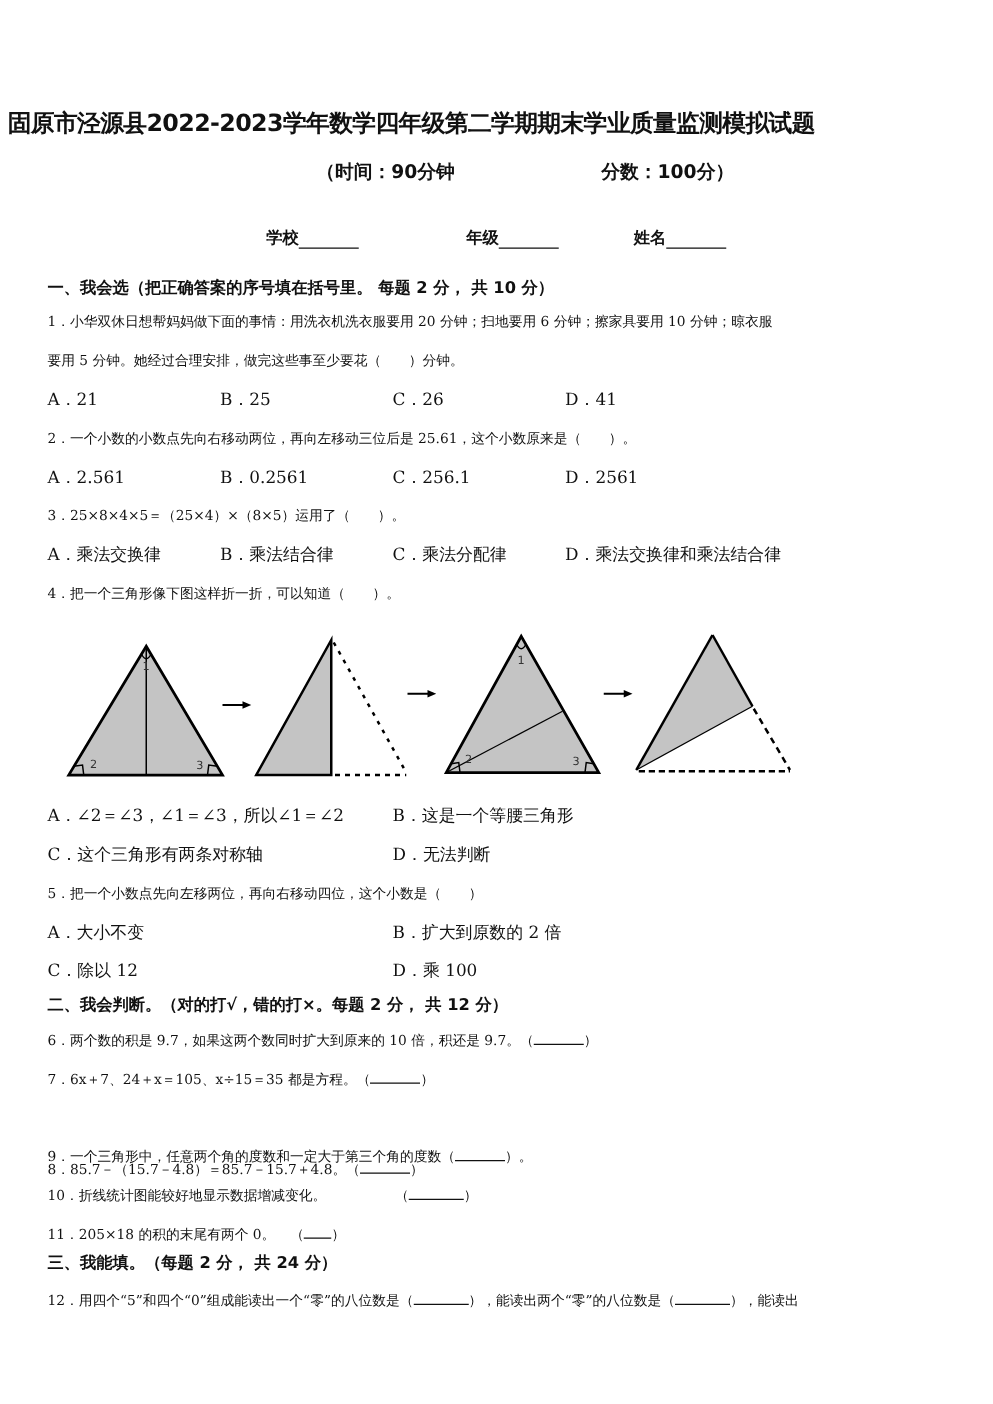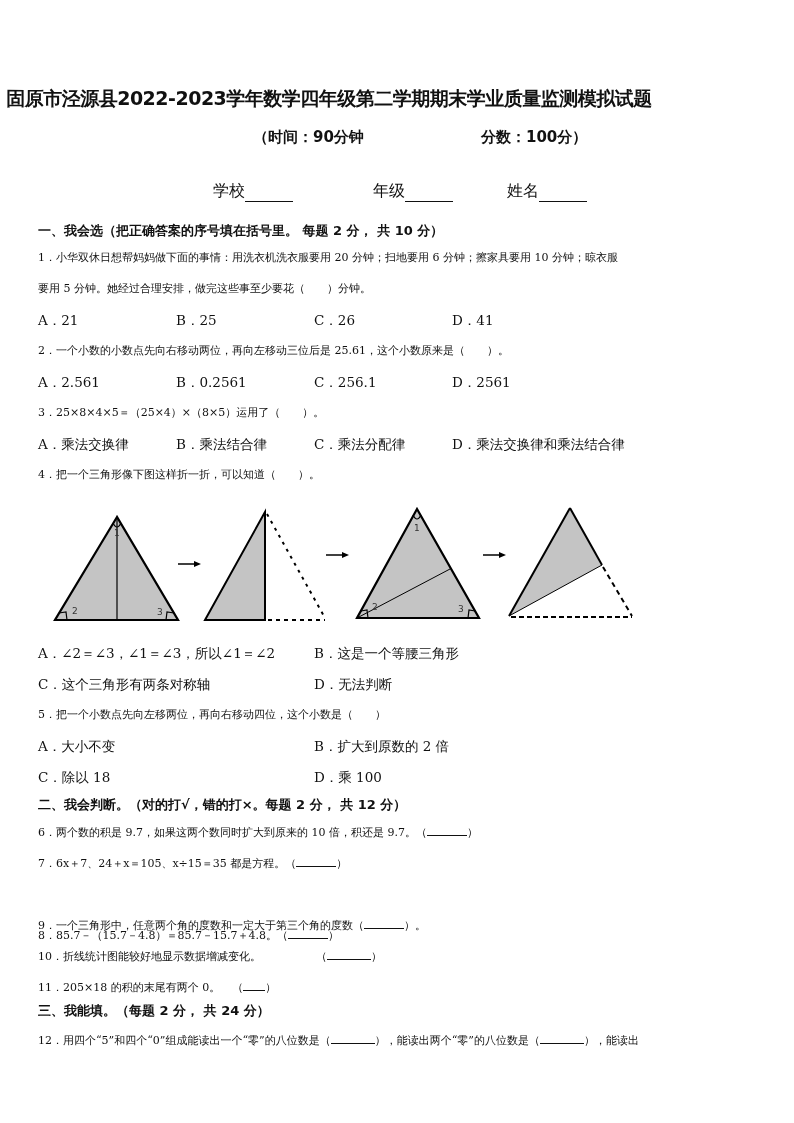--- a/index.html
+++ b/index.html
@@ -1,19 +1,19 @@
 <!DOCTYPE html>
 <html><head>
 <meta charset="utf-8">
 <style>
   html, body { margin: 0; padding: 0; background: #ffffff; }
   body { width: 794px; height: 1123px; position: relative; overflow: hidden; font-family: "DejaVu Serif", "Liberation Serif", serif; color: #111; }
   .title { position: absolute; left: 0; width: 658px; top: 86px; text-align: center; font-family: "DejaVu Sans", "Liberation Sans", sans-serif; font-weight: bold; font-size: 19px; letter-spacing: -0.5px; }
   .subtitle { position: absolute; top: 128px; font-family: "DejaVu Sans", "Liberation Sans", sans-serif; font-weight: bold; font-size: 15px; margin-left: 21px; }
-  .field { position: absolute; top: 181px; font-family: "DejaVu Sans", "Liberation Sans", sans-serif; font-size: 16px; }
+  .field { position: absolute; top: 181px; font-family: "DejaVu Sans", "Liberation Sans", sans-serif; font-size: 13px; font-weight: bold; }
   .field .blank { display: inline-block; width: 48px; border-bottom: 1px solid #111; height: 14px; vertical-align: bottom; }
   .line { position: absolute; left: 38px; font-size: 11px; white-space: nowrap; line-height: 18px; }
   .sec { font-weight: bold; font-family: "DejaVu Sans", "Liberation Sans", sans-serif; font-size: 13px; }
   .opt { position: absolute; font-size: 13.5px; white-space: nowrap; line-height: 18px; }
   .ans { display: inline-block; border-bottom: 1px solid #111; height: 14px; vertical-align: baseline; }
   svg.fig { position: absolute; left: 0; top: 495px; }
 </style>
 </head>
 <body>
 
@@ -102,21 +102,21 @@
 </svg>
 
 <div class="opt" style="left:38px;top:644px">A．∠2＝∠3，∠1＝∠3，所以∠1＝∠2</div>
 <div class="opt" style="left:314px;top:644px">B．这是一个等腰三角形</div>
 <div class="opt" style="left:38px;top:675px">C．这个三角形有两条对称轴</div>
 <div class="opt" style="left:314px;top:675px">D．无法判断</div>
 
 <div class="line" style="top:706px">5．把一个小数点先向左移两位，再向右移动四位，这个小数是（　　）</div>
 <div class="opt" style="left:38px;top:737px">A．大小不变</div>
 <div class="opt" style="left:314px;top:737px">B．扩大到原数的 2 倍</div>
-<div class="opt" style="left:38px;top:768px">C．除以 18</div>
+<div class="opt" style="left:38px;top:768px">C．除以 12</div>
 <div class="opt" style="left:314px;top:768px">D．乘 100</div>
 
 <div class="line sec" style="top:796px">二、我会判断。（对的打√，错的打×。每题 2 分， 共 12 分）</div>
 
 <div class="line" style="top:821px"><span>6．两个数的积是 9.7，如果这两个数同时扩大到原来的 10 倍，积还是 9.7。（</span><span class="ans" style="width:40px"></span><span>）</span></div>
 <div class="line" style="top:852px"><span>7．6x＋7、24＋x＝105、x÷15＝35 都是方程。（</span><span class="ans" style="width:40px"></span><span>）</span></div>
 <div class="line" style="top:924px"><span>8．85.7－（15.7－4.8）＝85.7－15.7＋4.8。（</span><span class="ans" style="width:40px"></span><span>）</span></div>
 <div class="line" style="top:914px"><span>9．一个三角形中，任意两个角的度数和一定大于第三个角的度数（</span><span class="ans" style="width:40px"></span><span>）。</span></div>
 <div class="line" style="top:945px"><span>10．折线统计图能较好地显示数据增减变化。</span><span style="display:inline-block;width:55px"></span><span>（</span><span class="ans" style="width:44px"></span><span>）</span></div>
 <div class="line" style="top:976px"><span>11．205×18 的积的末尾有两个 0。</span><span style="display:inline-block;width:12px"></span><span>（</span><span class="ans" style="width:22px"></span><span>）</span></div>

